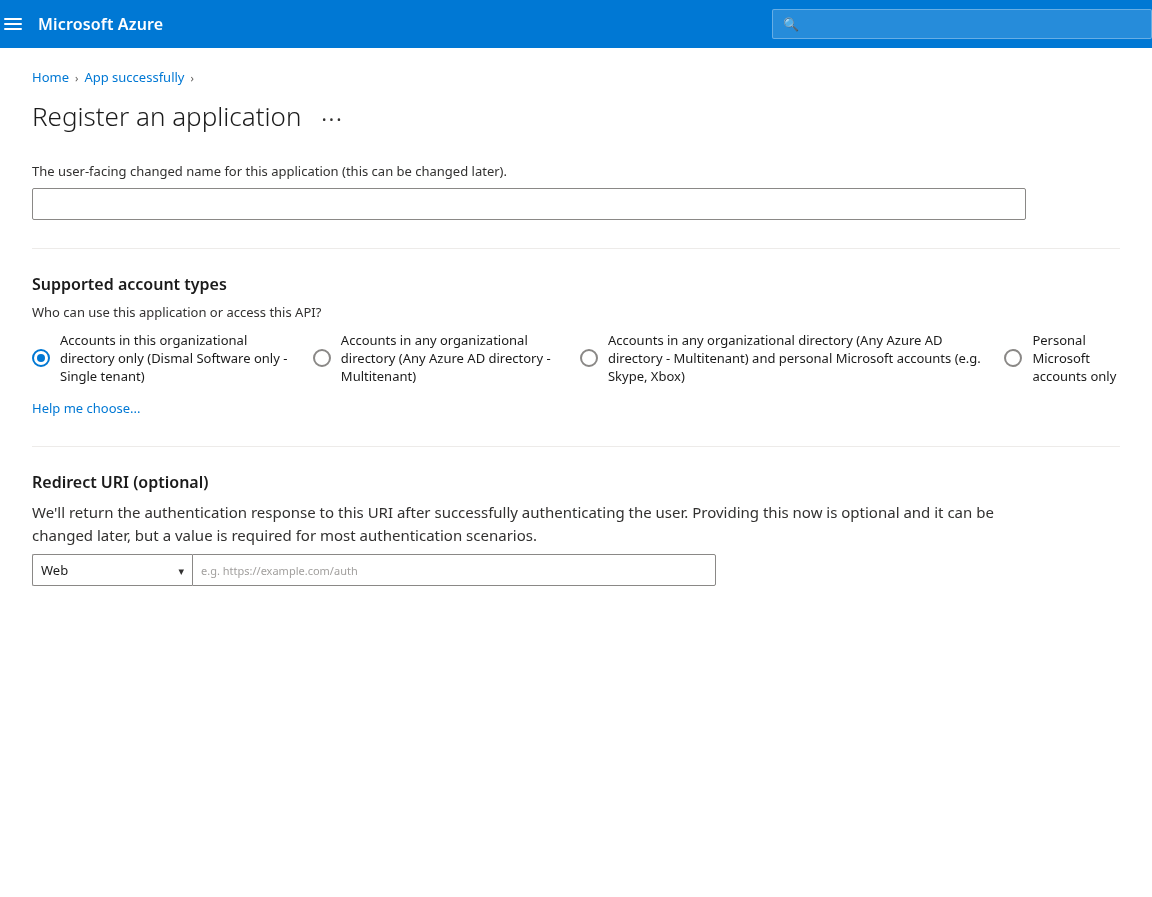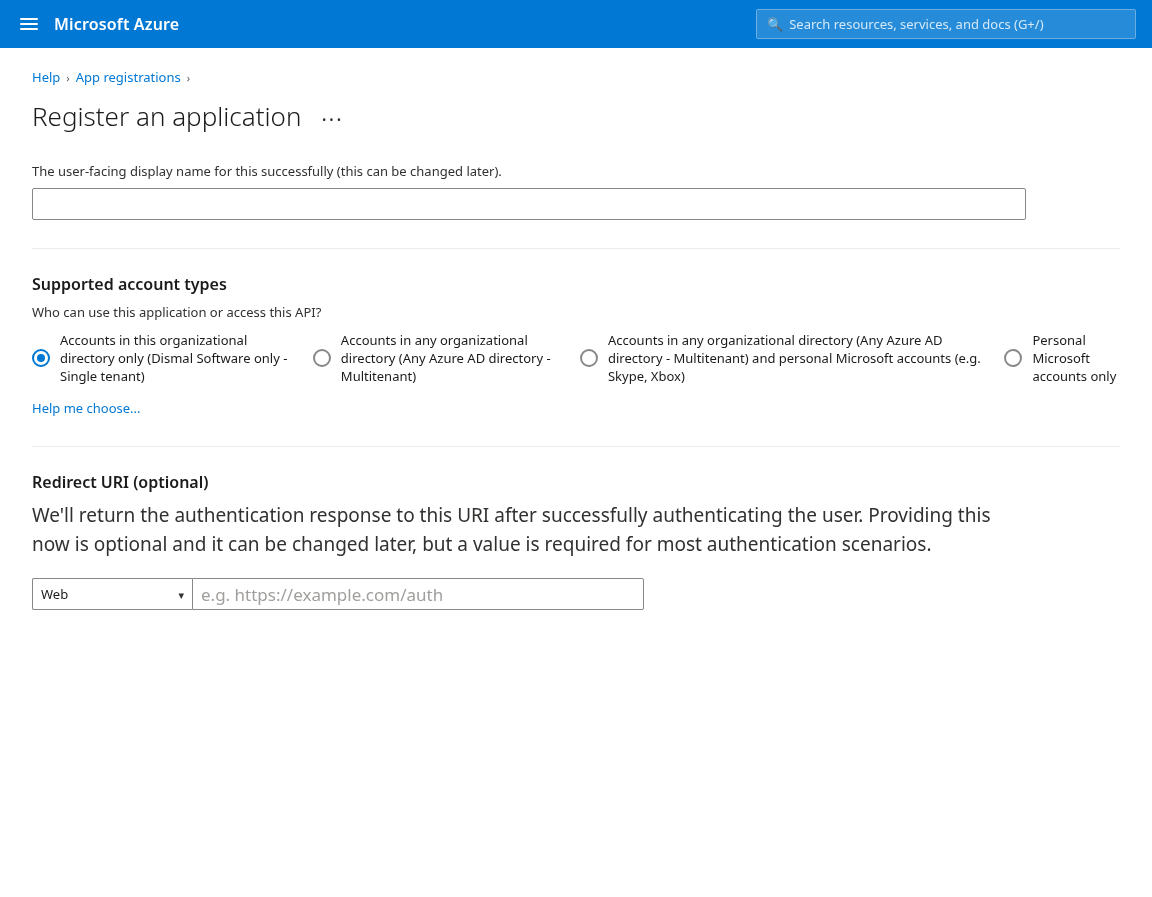--- a/index.html
+++ b/index.html
@@ -4,21 +4,21 @@
   <style>
     * { box-sizing: border-box; margin: 0; padding: 0; }
     body { font-family: 'Segoe UI', system-ui, sans-serif; background: #f3f2f1; min-height: 897px; }
 
     
     .topbar {
       background: #0078d4;
       height: 48px;
       display: flex;
       align-items: center;
-      padding: 0 16px;
+      padding: 0 0;
       gap: 12px;
     }
     .topbar-hamburger {
       color: white;
       font-size: 18px;
       cursor: pointer;
       padding: 4px;
       display: flex;
       align-items: center;
       justify-content: center;
@@ -193,23 +193,23 @@
       font-size: 13px;
       text-decoration: none;
       cursor: pointer;
       display: inline-block;
       margin-top: 14px;
     }
 
     
     .redirect-section { margin-top: 8px; }
     .redirect-description {
-      font-size: 19px;
+      font-size: 15px;
       color: #323130;
-      margin-bottom: 20px;
+      margin-bottom: 8px;
       max-width: 980px;
       line-height: 1.5;
     }
     .redirect-inputs {
       display: flex;
       align-items: center;
       gap: 0;
     }
     .redirect-select-wrapper {
       position: relative;
@@ -233,26 +233,26 @@
       outline: none;
     }
     .select-chevron {
       position: absolute;
       right: 8px;
       pointer-events: none;
       font-size: 11px;
       color: #323130;
     }
     .redirect-uri-input {
-      width: 452px;
+      width: 524px;
       height: 32px;
       border: 1px solid #8a8886;
       border-radius: 0 2px 2px 0;
       padding: 0 8px;
-      font-size: 17px;
+      font-size: 11px;
       font-family: inherit;
       color: #1b1b1b;
       outline: none;
     }
     .redirect-uri-input::placeholder { color: #a19f9d; }
 
     .divider {
       border: none;
       border-top: 1px solid #edebe9;
       margin: 24px 0;
@@ -265,40 +265,39 @@
   <div class="topbar-hamburger">
     <svg width="18" height="18" viewBox="0 0 18 18" fill="white">
       <rect y="3" width="18" height="2" rx="1"></rect>
       <rect y="8" width="18" height="2" rx="1"></rect>
       <rect y="13" width="18" height="2" rx="1"></rect>
     </svg>
   </div>
   <span class="topbar-title">Microsoft Azure</span>
   <div class="topbar-search">
     <span class="search-icon-top">🔍</span>
-    <input type="text" placeholder="Search resources, services, and docs (G+/)" style="">
   </div>
 </div>
 
 <div class="main-content">
 
   <div class="breadcrumb">
-    <a class="breadcrumb-link">Help</a>
+    <a class="breadcrumb-link">Home</a>
     <span class="breadcrumb-sep">›</span>
-    <span class="breadcrumb-current">App registrations</span>
+    <span class="breadcrumb-current">App successfully</span>
     <span class="breadcrumb-sep">›</span>
   </div>
 
   <div class="page-title-row">
     <h1 class="page-title">Register an application</h1>
     <span class="page-title-menu">...</span>
   </div>
 
   <div class="form-section">
-    <div class="field-description">The user-facing display name for this successfully (this can be changed later).</div>
+    <div class="field-description">The user-facing changed name for this application (this can be changed later).</div>
     <input type="text" class="text-input" style="">
   </div>
 
   <hr class="divider">
 
   <div class="form-section">
     <div class="section-heading">Supported account types</div>
     <div class="field-description">Who can use this application or access this API?</div>
 
     <div class="radio-group">

